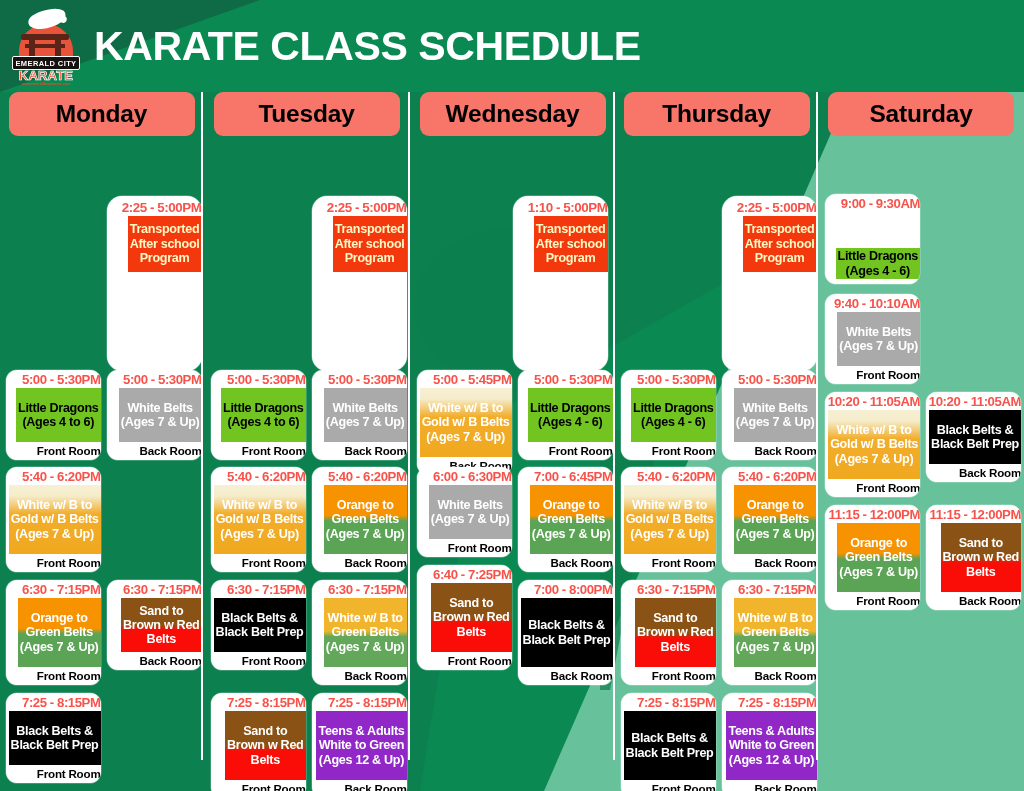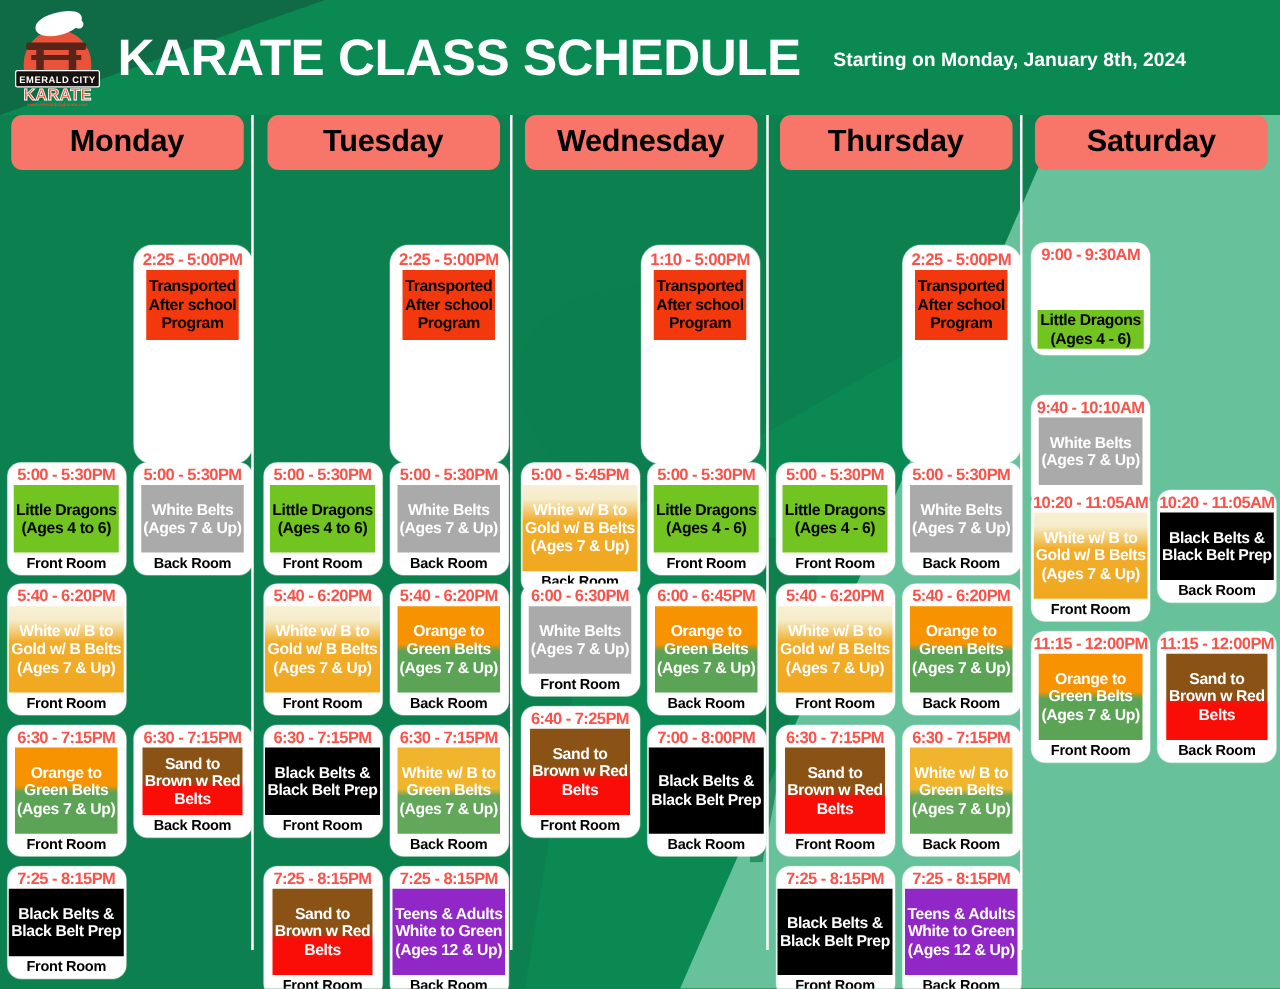--- a/index.html
+++ b/index.html
@@ -118,21 +118,21 @@
     letter-spacing:-.2px;
   }
   .slots {
     position:relative; width:200px; flex:1 1 auto; margin-top:6px;
   }
 
   
   .card {
     position:absolute;
     background:#fff; border-radius:11px; overflow:hidden;
-    display:flex; flex-direction:column; align-items:center;
+    display:flex; flex-direction:column; align-items:flex-end;
     box-shadow:0 0 0 .5px rgba(255,255,255,.4);
   }
   .card .time {
     color:#f8534a; font-size:13.2px; font-weight:bold;
     text-align:center; padding:2px 0 1px; letter-spacing:-.45px;
     line-height:1.15; white-space:nowrap;
   }
   .card .body {
     flex:1 1 auto; display:flex; flex-direction:column;
     align-items:center; justify-content:center;
@@ -147,21 +147,21 @@
 
   
   .bd-little   { background:#72c420; color:#000000; }
   .bd-white    { background:#aaaaaa; color:#fff; }
   .bd-gold     { background:linear-gradient(180deg,#f7f0d4 0%,#f5ecc9 16%,#f2ad2a 42%,#f0a81f 100%); color:#fff; }
   .bd-org2grn  { background:linear-gradient(180deg,#f79200 0%,#f79200 44%,#5ca455 52%,#5ca455 100%); color:#fff; }
   .bd-wht2grn  { background:linear-gradient(180deg,#f0b52c 0%,#f0b52c 48%,#62a75a 56%,#62a75a 100%); color:#fff; }
   .bd-sand2brn { background:linear-gradient(180deg,#8a5214 0%,#8a5214 50%,#fb0d07 58%,#fb0d07 100%); color:#fff; }
   .bd-black    { background:#000; color:#fff; }
   .bd-purple   { background:#9127c7; color:#fff; }
-  .bd-transport{ background:#f4380e; color:#000000; font-size:15px; letter-spacing:-.2px; }
+  .bd-transport{ background:#f4380e; color:#fef9c3; font-size:15px; letter-spacing:-.2px; }
 
   
   .card.transport { border-radius:15px; }
   .card.transport .time { font-size:13.4px; padding-top:4px; }
   .card.transport .body { flex:0 0 auto; padding:6px 2px 7px; }
   .card.transport .filler { flex:1 1 auto; background:#fff; }
 </style>
 </head>
 <body>
 
@@ -180,21 +180,20 @@
     <div class="post-l"></div>
     <div class="post-r"></div>
     <div class="beam2"></div>
     <div class="fighter"></div>
     <div class="fighter2"></div>
     <div class="bar-ec">EMERALD CITY</div>
     <div class="bar-k">KARATE</div>
     <div class="bar-url">www.emeraldcitykarate.com</div>
   </div>
   <div id="title">KARATE CLASS SCHEDULE</div>
-  <div id="subtitle">Starting on Monday, January 8th, 2024</div>
 </div>
 
 <div id="grid">
     <div class="day-col" style="width: 203px;">
       <div class="day-head">Monday</div>
       <div class="slots">
         <div class="card transport" style="left: 105px; top: 54px; width: 95px; height: 175px;">
           <div class="time">2:25 - 5:00PM</div>
           <div class="body bd-transport">
             <div>Transported</div>
@@ -372,21 +371,21 @@
         </div>
         <div class="card" style="left: 4px; top: 325px; width: 95px; height: 90px;">
           <div class="time">6:00 - 6:30PM</div>
           <div class="body bd-white">
             <div>White Belts</div>
             <div>(Ages 7 &amp; Up)</div>
           </div>
           <div class="room">Front Room</div>
         </div>
         <div class="card" style="left: 105px; top: 325px; width: 95px; height: 105px;">
-          <div class="time">6:00 - 6:45PM</div>
+          <div class="time">7:00 - 6:45PM</div>
           <div class="body bd-org2grn">
             <div>Orange to</div>
             <div>Green Belts</div>
             <div>(Ages 7 &amp; Up)</div>
           </div>
           <div class="room">Back Room</div>
         </div>
         <div class="card" style="left: 4px; top: 423px; width: 95px; height: 105px;">
           <div class="time">6:40 - 7:25PM</div>
           <div class="body bd-sand2brn">
@@ -495,21 +494,21 @@
       <div class="day-head">Saturday</div>
       <div class="slots">
         <div class="card" style="left: 4px; top: 52px; width: 95px; height: 90px; gap: 36px;">
           <div class="time">9:00 - 9:30AM</div>
           <div class="body bd-little">
             <div>Little Dragons</div>
             <div>(Ages 4 - 6)</div>
           </div>
           <div class="room">Front Room</div>
         </div>
-        <div class="card" style="left: 4px; top: 152px; width: 95px; height: 90px; margin-top: 22px;">
+        <div class="card" style="left: 4px; top: 152px; width: 95px; height: 90px;">
           <div class="time">9:40 - 10:10AM</div>
           <div class="body bd-white">
             <div>White Belts</div>
             <div>(Ages 7 &amp; Up)</div>
           </div>
           <div class="room">Front Room</div>
         </div>
         <div class="card" style="left: 4px; top: 250px; width: 95px; height: 105px;">
           <div class="time">10:20 - 11:05AM</div>
           <div class="body bd-gold">

